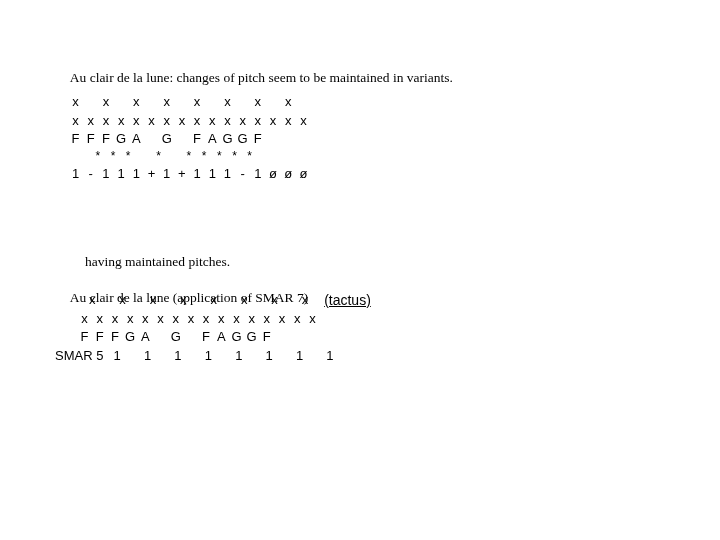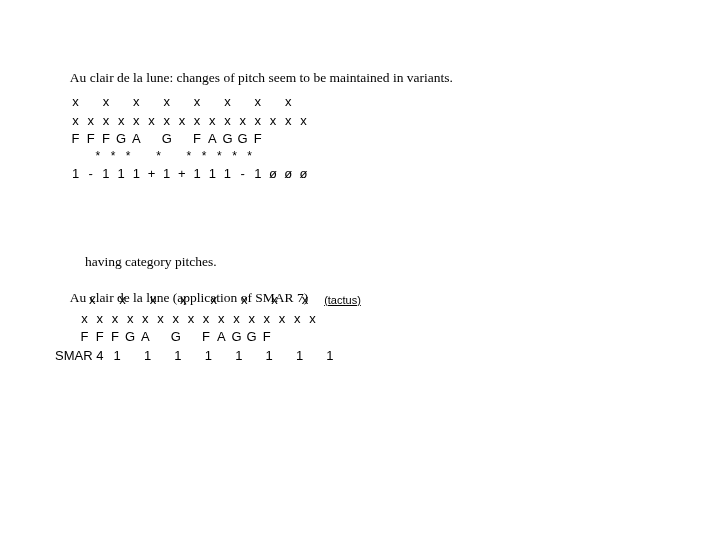--- a/index.html
+++ b/index.html
@@ -68,21 +68,21 @@
   }
   
   .g16 { width: 15.2px; }     
   .g8  { width: 30.4px; }     
 
   .trail {
     display: inline-block;
     white-space: pre;
     padding-left: 4px;
     font-family: "Liberation Sans", sans-serif;
-    font-size: 11px;
+    font-size: 14px;
     text-decoration: underline;
   }
 
   
   #para-intro       { left: 57px;  top: 52px;  }
   #block-one        { left: 68px;  top: 92px;  }
   #para-smar2       { left: 57px;  top: 219px; }
   #para-application { left: 57px;  top: 272px; }
   #block-two        { left: 55px;  top: 290px; }
 </style>
@@ -185,21 +185,21 @@
         <span class="cell g16">-</span>
         <span class="cell g16">1</span>
         <span class="cell g16">ø</span>
         <span class="cell g16">ø</span>
         <span class="cell g16">ø</span>
       </div>
 
   </div>
 
   <div class="prose" id="para-smar2">
-    <span class="indent">having category pitches.</span>
+    <span class="indent">having maintained pitches.</span>
   </div>
 
   <div class="prose" id="para-application">
     <span>Au clair de la lune (application of SMAR 7)</span>
   </div>
 
   <div class="notation" id="block-two">
 
     <div class="row" id="b2-tactus">
         <span style="display: inline-block; width: 22px;"></span>
@@ -245,21 +245,21 @@
         <span class="cell g16">F</span>
         <span class="cell g16">A</span>
         <span class="cell g16">G</span>
         <span class="cell g16">G</span>
         <span class="cell g16">F</span>
         <span class="cell g16">&nbsp;</span>
         <span class="cell g16">&nbsp;</span>
         <span class="cell g16">&nbsp;</span>
       </div>
     <div class="row" id="b2-smar">
-        <span class="rowlabel" style="width: 47px;">SMAR 4</span>
+        <span class="rowlabel" style="width: 47px;">SMAR 5</span>
         <span class="cell g8">1</span>
         <span class="cell g8">1</span>
         <span class="cell g8">1</span>
         <span class="cell g8">1</span>
         <span class="cell g8">1</span>
         <span class="cell g8">1</span>
         <span class="cell g8">1</span>
         <span class="cell g8">1</span>
       </div>
 

